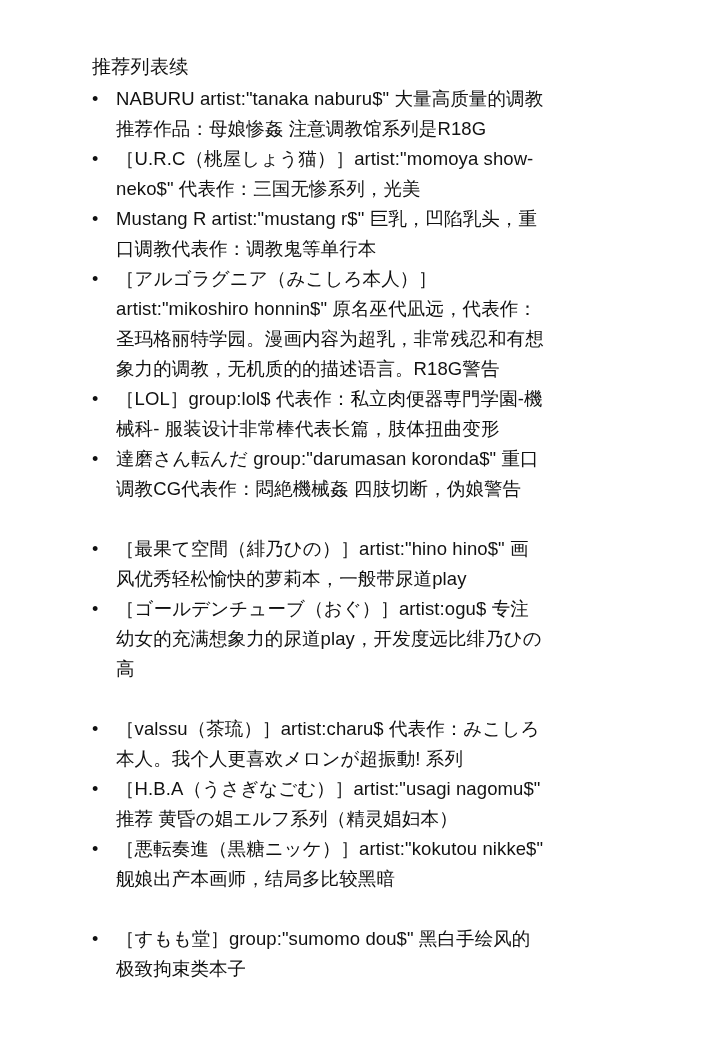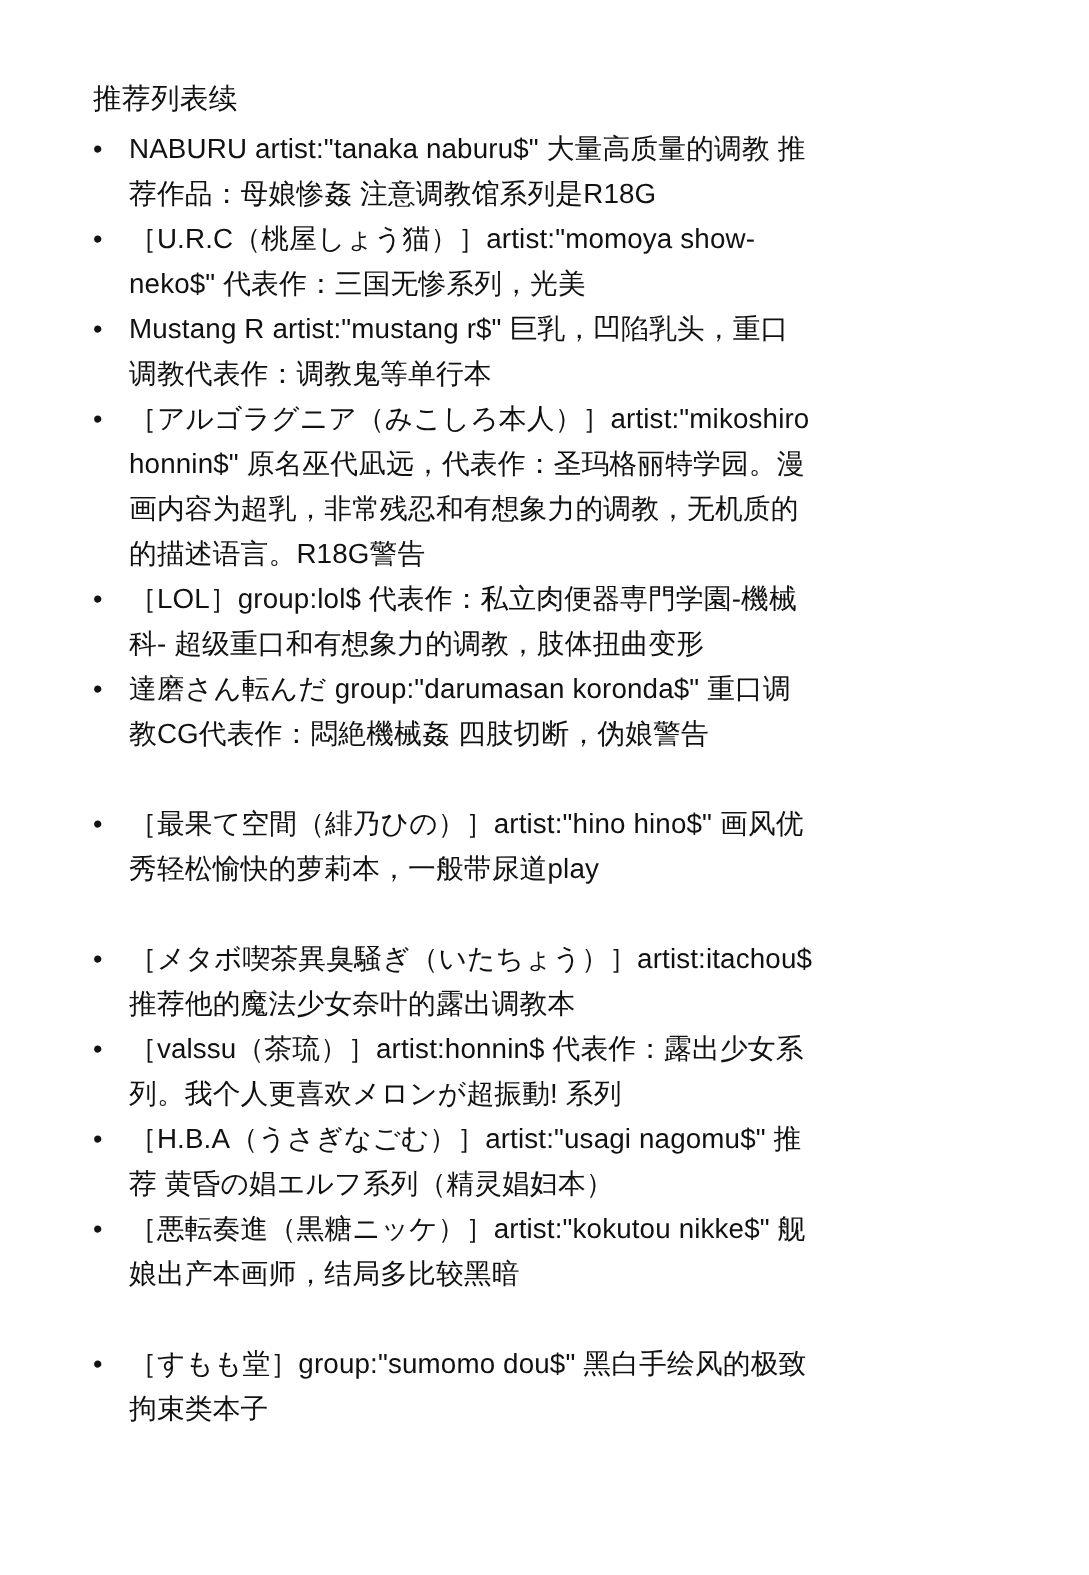--- a/index.html
+++ b/index.html
@@ -12,21 +12,21 @@
     height: 1050px;
     font-family: "Liberation Sans", sans-serif;
     color: #111111;
     position: relative;
     overflow: hidden;
   }
   .page {
     width: 590px;
     height: 1050px;
     box-sizing: border-box;
-    padding: 52px 46px 20px 62px;
+    padding: 52px 46px 20px 92px;
     position: relative;
   }
   .doc-title {
     font-size: 19px;
     line-height: 30px;
     margin: 0 0 2px 0;
     letter-spacing: 0.3px;
   }
   .entry {
     font-size: 18.5px;
@@ -57,31 +57,31 @@
 <div class="page">
 
   <div class="doc-title">推荐列表续</div>
 
   <div id="content">
       <div class="group">
         <p class="entry"><span class="bullet">•</span><span>NABURU artist:"tanaka naburu$" 大量高质量的调教 推荐作品：母娘惨姦 注意调教馆系列是R18G</span></p>
         <p class="entry"><span class="bullet">•</span><span>［U.R.C（桃屋しょう猫）］artist:"momoya show-neko$" 代表作：三国无惨系列，光美</span></p>
         <p class="entry"><span class="bullet">•</span><span>Mustang R artist:"mustang r$" 巨乳，凹陷乳头，重口调教代表作：调教鬼等单行本</span></p>
         <p class="entry"><span class="bullet">•</span><span>［アルゴラグニア（みこしろ本人）］artist:"mikoshiro honnin$" 原名巫代凪远，代表作：圣玛格丽特学园。漫画内容为超乳，非常残忍和有想象力的调教，无机质的的描述语言。R18G警告</span></p>
-        <p class="entry"><span class="bullet">•</span><span>［LOL］group:lol$ 代表作：私立肉便器専門学園-機械科- 超级重口和有想象力的调教，肢体扭曲变形</span></p>
+        <p class="entry"><span class="bullet">•</span><span>［LOL］group:lol$ 代表作：私立肉便器専門学園-機械科- 服装设计非常棒代表长篇，肢体扭曲变形</span></p>
         <p class="entry"><span class="bullet">•</span><span>達磨さん転んだ group:"darumasan koronda$" 重口调教CG代表作：悶絶機械姦 四肢切断，伪娘警告</span></p>
       </div>
       <div class="gap"></div>
       <div class="group">
         <p class="entry"><span class="bullet">•</span><span>［最果て空間（緋乃ひの）］artist:"hino hino$" 画风优秀轻松愉快的萝莉本，一般带尿道play</span></p>
+        <p class="entry"><span class="bullet">•</span><span>［ゴールデンチューブ（おぐ）］artist:ogu$ 专注幼女的充满想象力的尿道play，开发度远比绯乃ひの高</span></p>
       </div>
       <div class="gap"></div>
       <div class="group">
-        <p class="entry"><span class="bullet">•</span><span>［メタボ喫茶異臭騒ぎ（いたちょう）］artist:itachou$ 推荐他的魔法少女奈叶的露出调教本</span></p>
-        <p class="entry"><span class="bullet">•</span><span>［valssu（茶琉）］artist:honnin$ 代表作：露出少女系列。我个人更喜欢メロンが超振動! 系列</span></p>
+        <p class="entry"><span class="bullet">•</span><span>［valssu（茶琉）］artist:charu$ 代表作：みこしろ本人。我个人更喜欢メロンが超振動! 系列</span></p>
         <p class="entry"><span class="bullet">•</span><span>［H.B.A（うさぎなごむ）］artist:"usagi nagomu$" 推荐 黄昏の娼エルフ系列（精灵娼妇本）</span></p>
         <p class="entry"><span class="bullet">•</span><span>［悪転奏進（黒糖ニッケ）］artist:"kokutou nikke$" 舰娘出产本画师，结局多比较黑暗</span></p>
       </div>
       <div class="gap"></div>
       <div class="group">
         <p class="entry"><span class="bullet">•</span><span>［すもも堂］group:"sumomo dou$" 黑白手绘风的极致拘束类本子</span></p>
       </div>
     </div>
 
 </div>

